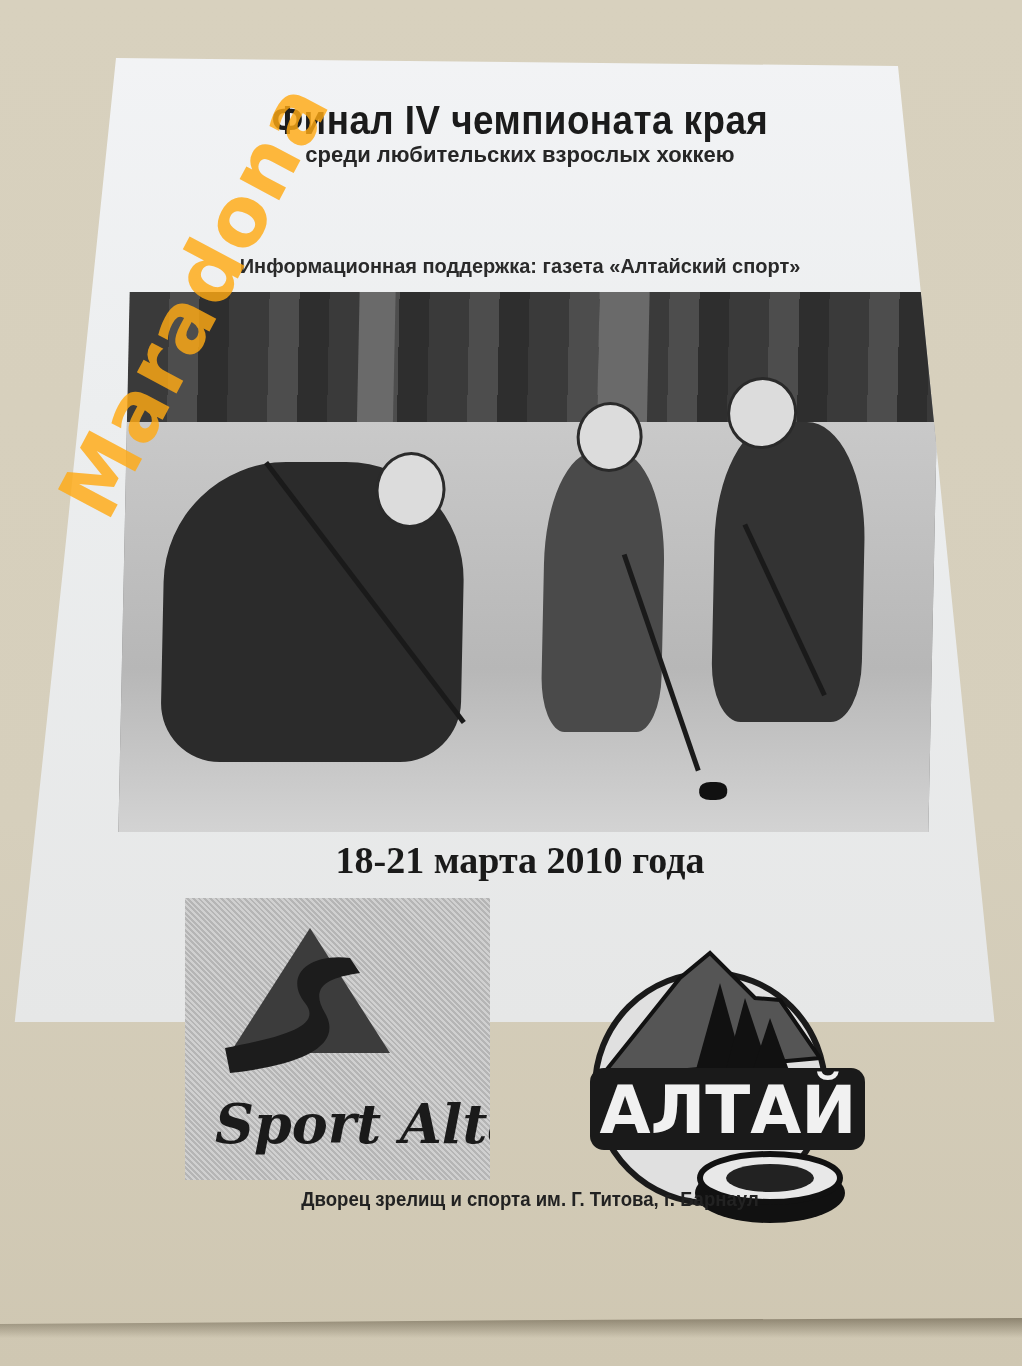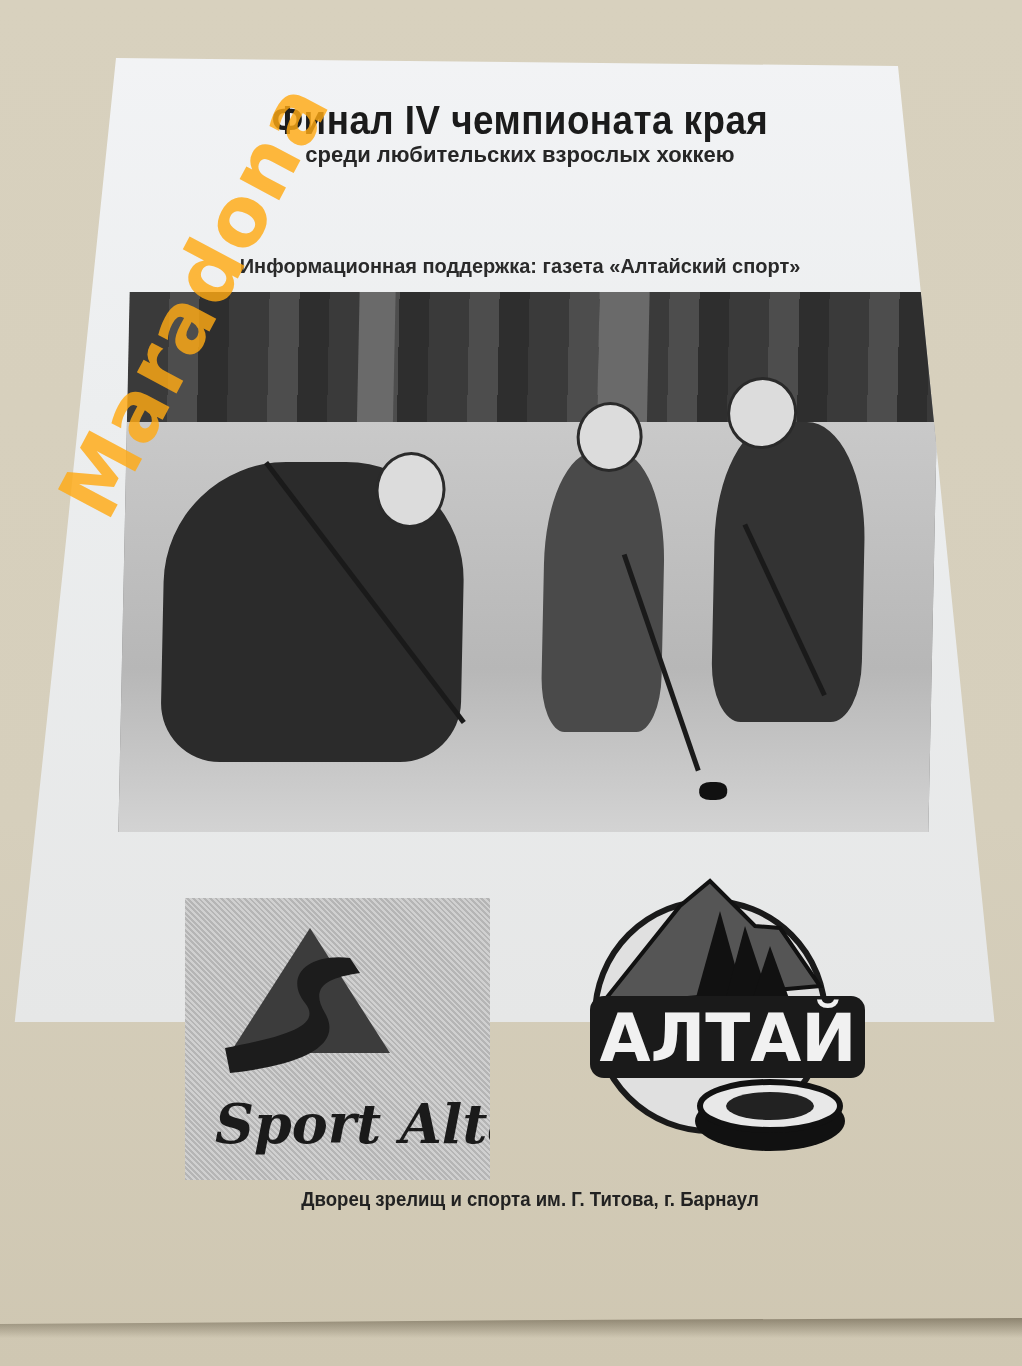--- a/index.html
+++ b/index.html
@@ -50,21 +50,21 @@
   .stick { position:absolute; height:5px; background:#1a1a1a; transform-origin:left center; }
   .puck { position:absolute; width:28px; height:18px; background:#111; border-radius:40%; }
   .date {
     position:absolute; left:170px; top:838px; width:700px; text-align:center;
     font-family:"Liberation Serif", serif; font-weight:bold; font-size:38px; color:#1a1a1a;
   }
   .logo-sport {
     position:absolute; left:185px; top:898px; width:305px; height:282px;
     background: repeating-linear-gradient(45deg,#b5b5b5 0 2px,#d0d0d0 2px 4px);
   }
-  .logo-altai { position:absolute; left:580px; top:866px; width:310px; height:300px; }
+  .logo-altai { position:absolute; left:580px; top:938px; width:310px; height:300px; }
   .venue {
     position:absolute; left:200px; top:1188px; width:660px; text-align:center;
     font-family:"Liberation Sans Narrow","Liberation Sans",sans-serif; font-weight:bold; font-size:20px; color:#222;
     transform:scaleX(0.93);
   }
   .watermark {
     position:absolute; left:-40px; top:260px; width:460px; text-align:center;
     font-family:"DejaVu Sans", sans-serif; font-weight:bold; font-size:82px;
     color:rgba(255,170,20,0.82); transform: rotate(-62deg); transform-origin:center;
     letter-spacing:2px;
@@ -91,20 +91,21 @@
     <div class="stick" style="left:140px;top:168px;width:330px;transform:rotate(52deg);"></div>
     <div class="player" style="left:420px;top:160px;width:120px;height:280px;background:#4a4a4a;"></div>
     <div class="helmet" style="left:450px;top:110px;width:60px;height:64px;"></div>
     <div class="stick" style="left:500px;top:260px;width:230px;transform:rotate(70deg);"></div>
     <div class="player" style="left:590px;top:130px;width:150px;height:300px;background:#333;"></div>
     <div class="helmet" style="left:600px;top:85px;width:64px;height:66px;"></div>
     <div class="stick" style="left:620px;top:230px;width:190px;transform:rotate(64deg);"></div>
     <div class="puck" style="left:580px;top:490px;"></div>
   </div>
 
+  <div class="date">18-21 марта 2010 года</div>
 
   <div class="logo-sport">
     <svg width="305" height="282" viewBox="0 0 305 282">
       <polygon points="125,30 45,155 205,155" fill="#3c3c3c"></polygon>
       <path d="M165,60 C120,55 100,80 120,105 C140,130 90,140 40,150 L45,175 C110,168 160,150 140,115 C125,90 140,80 175,75 Z" fill="#1c1c1c"></path>
       <text x="30" y="245" font-family="DejaVu Serif, serif" font-style="italic" font-weight="bold" font-size="54" fill="#1a1a1a">Sport Altai</text>
     </svg>
   </div>
 
   <div class="logo-altai">

